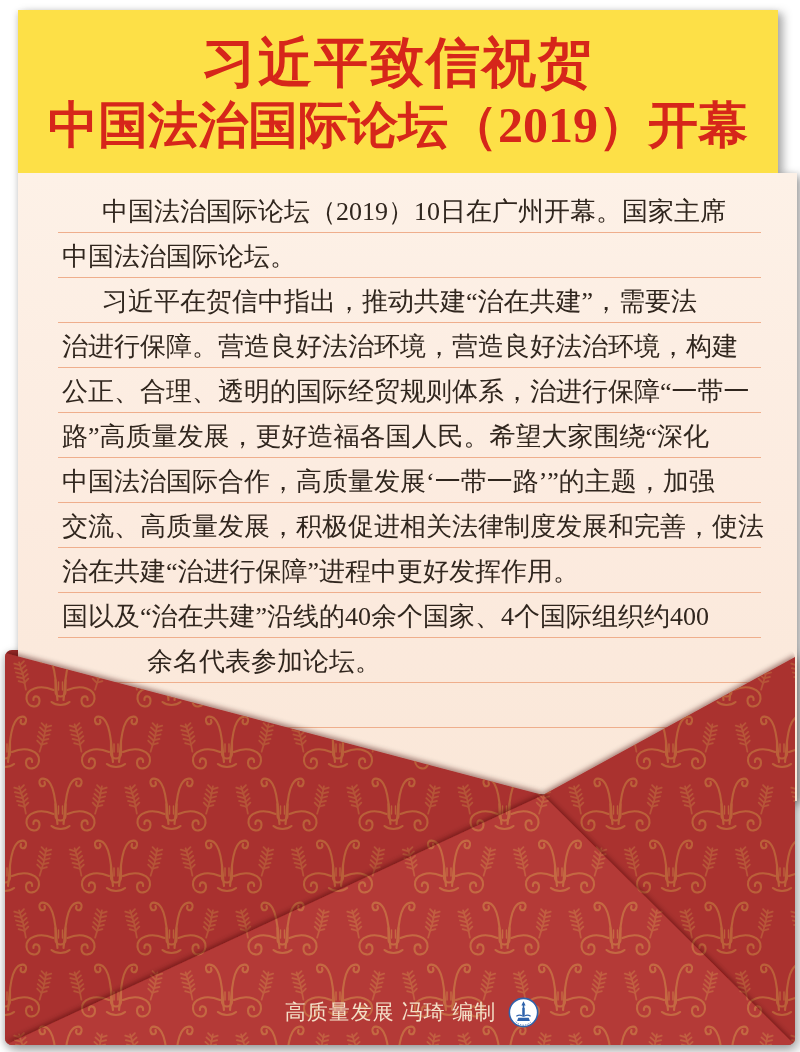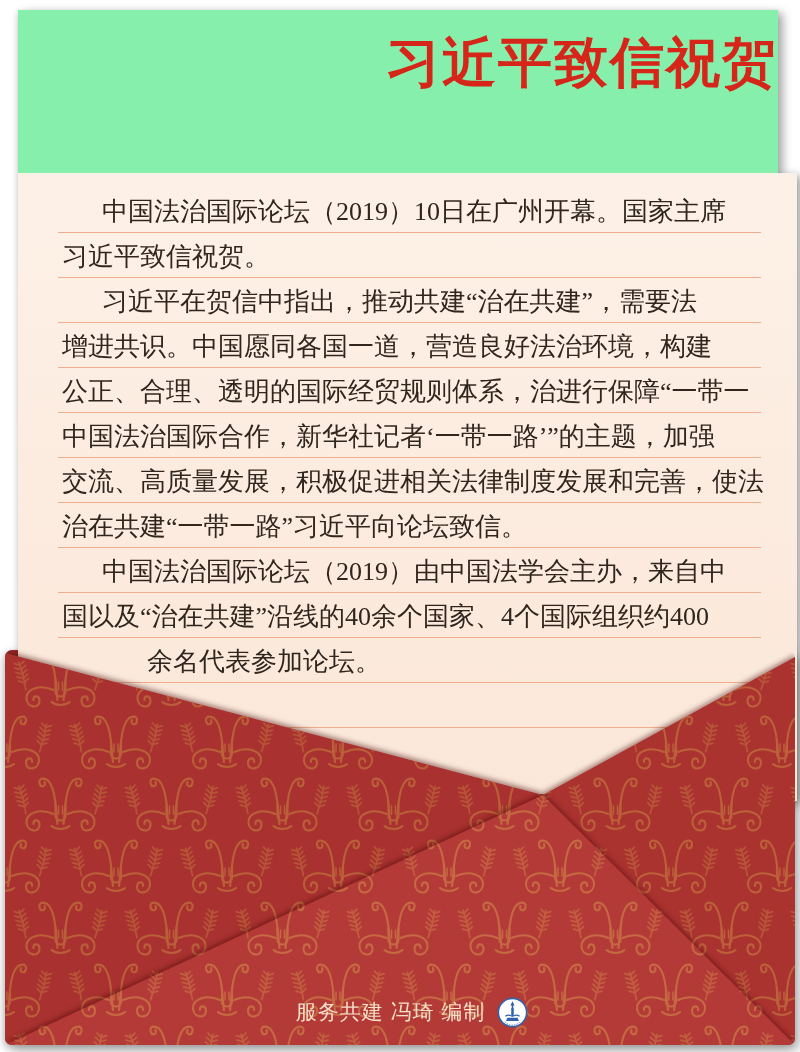--- a/index.html
+++ b/index.html
@@ -7,21 +7,21 @@
     width:800px;height:1052px;position:relative;background:#ffffff;overflow:hidden;
     font-family:"Liberation Serif","DejaVu Serif",serif;
   }
   
   .card{
     position:absolute;left:18px;top:10px;width:760px;height:791px;z-index:2;
     filter:drop-shadow(5px 3px 5px rgba(0,0,0,0.30)) drop-shadow(-1px 2px 3px rgba(0,0,0,0.15));
   }
   .title-block{
     position:absolute;left:0;top:0;width:760px;height:163px;
-    background:#86efac;text-align:right;
+    background:#fde047;text-align:center;
   }
   .title-line{
     color:#d6261a;font-weight:bold;letter-spacing:2px;
     line-height:62px;white-space:nowrap;
   }
   .title-line.l1{margin-top:22px;font-size:54px;}
   .title-line.l2{font-size:50px;letter-spacing:0px;}
   .paper{
     position:absolute;left:0;top:163px;width:779px;height:628px;
     background:linear-gradient(180deg,#fdf1e7 0%,#fcebdf 55%,#fae7d8 100%);
@@ -92,32 +92,33 @@
   <g clip-path="url(#envclip)">
     <rect x="0" y="0" width="790" height="395" fill="#b23431"></rect>
     <rect x="0" y="0" width="790" height="395" fill="url(#dmk)"></rect>
     <rect x="0" y="0" width="790" height="395" fill="rgba(0,0,0,0.10)"></rect>
   </g>
 </svg>
 
 <div class="card">
   <div class="title-block">
     <div class="title-line l1">习近平致信祝贺</div>
+    <div class="title-line l2">中国法治国际论坛（2019）开幕</div>
   </div>
   <div class="paper">
     <div class="lines">
       <div class="line indent">中国法治国际论坛（2019）10日在广州开幕。国家主席</div>
-      <div class="line">习近平致信祝贺。</div>
+      <div class="line">中国法治国际论坛。</div>
       <div class="line indent">习近平在贺信中指出，推动共建“治在共建”，需要法</div>
-      <div class="line">增进共识。中国愿同各国一道，营造良好法治环境，构建</div>
+      <div class="line">治进行保障。营造良好法治环境，营造良好法治环境，构建</div>
       <div class="line">公正、合理、透明的国际经贸规则体系，治进行保障“一带一</div>
-      <div class="line">中国法治国际合作，新华社记者‘一带一路’”的主题，加强</div>
+      <div class="line">路”高质量发展，更好造福各国人民。希望大家围绕“深化</div>
+      <div class="line">中国法治国际合作，高质量发展‘一带一路’”的主题，加强</div>
       <div class="line">交流、高质量发展，积极促进相关法律制度发展和完善，使法</div>
-      <div class="line">治在共建“一带一路”习近平向论坛致信。</div>
-      <div class="line indent">中国法治国际论坛（2019）由中国法学会主办，来自中</div>
+      <div class="line">治在共建“治进行保障”进程中更好发挥作用。</div>
       <div class="line">国以及“治在共建”沿线的40余个国家、4个国际组织约400</div>
       <div class="line indent-deep">余名代表参加论坛。</div>
       <div class="line"></div>
     </div>
   </div>
 </div>
 
 <svg class="env flaps" viewBox="0 0 790 395">
   <g clip-path="url(#envclip)">
 
@@ -135,21 +136,21 @@
 
     <g filter="url(#f-up)">
       <path d="M0,395 L538,145 L790,395 Z" fill="#b23431"></path>
     </g>
     <path d="M0,395 L538,145 L790,395 Z" fill="url(#dmk)"></path>
     <path d="M0,395 L538,145 L790,395 Z" fill="rgba(255,236,220,0.03)"></path>
   </g>
 </svg>
 
 <div class="footer">
-  <span class="credit">服务共建 冯琦  编制</span>
+  <span class="credit">高质量发展 冯琦  编制</span>
   <svg class="logo" viewBox="0 0 32 32">
     <circle cx="16" cy="16" r="14.6" fill="#ffffff" stroke="#2f63ac" stroke-width="1.6"></circle>
     <path d="M16,4.5 l2.2,4.3 h-1.4 v2.6 h-1.6 v-2.6 h-1.4 z" fill="#2f63ac"></path>
     <rect x="14.7" y="11.2" width="2.6" height="9.2" fill="#2f63ac"></rect>
     <path d="M10.6,21.5 h10.8 l1.2,3.2 h-13.2 z" fill="#2f63ac"></path>
     <path d="M8.6,19.8 c2.2,-1.4 4.4,-1.4 6,-0.4 M17.4,19.4 c1.6,-1 3.8,-1 6,0.4" stroke="#2f63ac" stroke-width="1.2" fill="none"></path>
     <path d="M8.2,25.6 a10.5,10.5 0 0 0 15.6,0" stroke="#2f63ac" stroke-width="1" fill="none" stroke-dasharray="1.2 1.4"></path>
   </svg>
 </div>
 

